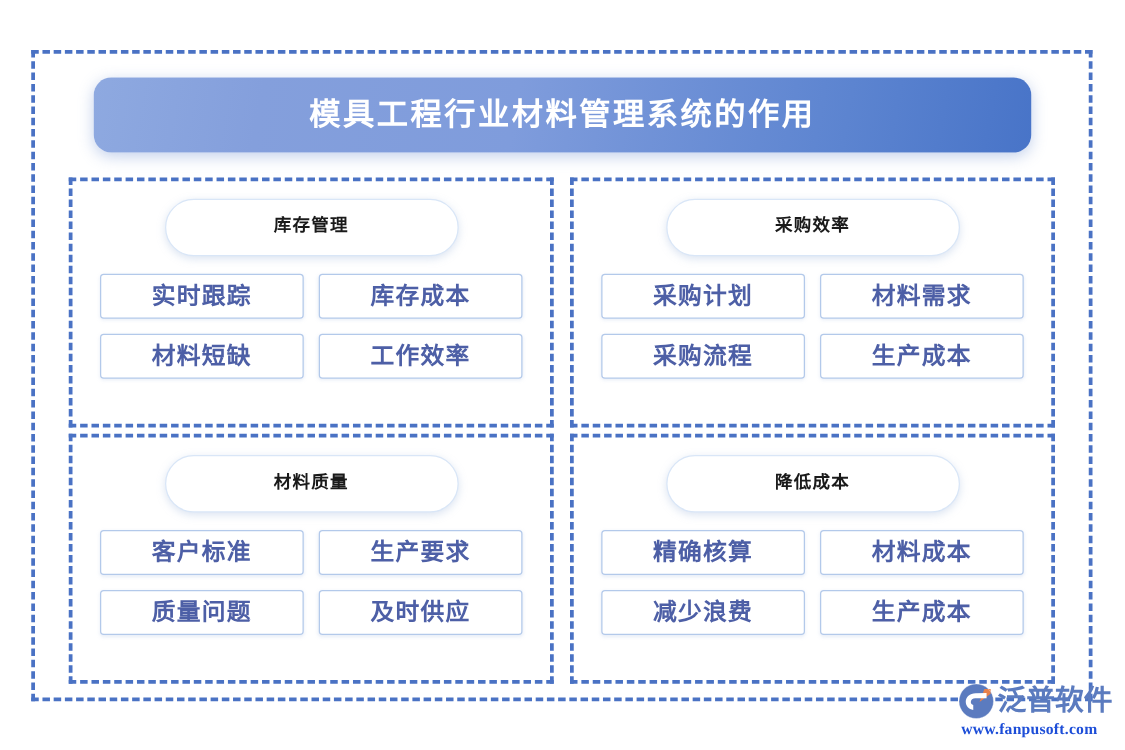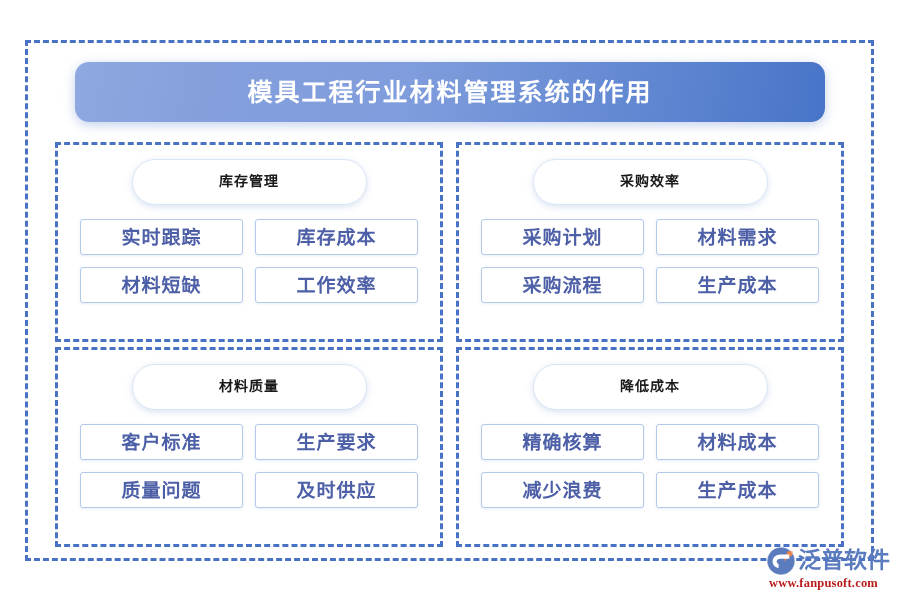--- a/index.html
+++ b/index.html
@@ -163,21 +163,21 @@
   .wm-name {
     color: #5b7bbf;
     font-size: 23px;
     font-weight: bold;
     letter-spacing: 0px;
     line-height: 30px;
     font-family: "Liberation Serif", "DejaVu Serif", serif;
     white-space: nowrap;
   }
   .wm-url {
-    color: #b91c1c;
+    color: #1d4ed8;
     font-size: 12.5px;
     font-weight: bold;
     letter-spacing: 0.2px;
     line-height: 14px;
     font-family: "Liberation Serif", "DejaVu Serif", serif;
     margin-top: -1px;
     margin-left: 3px;
     white-space: nowrap;
   }
 </style>

